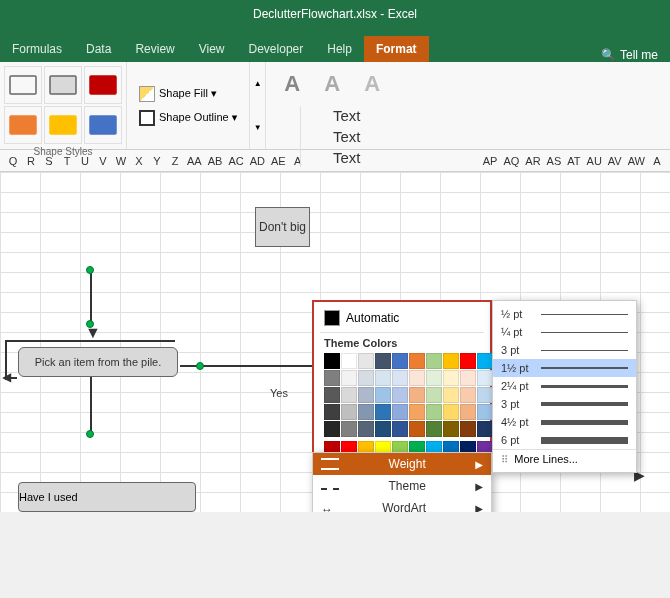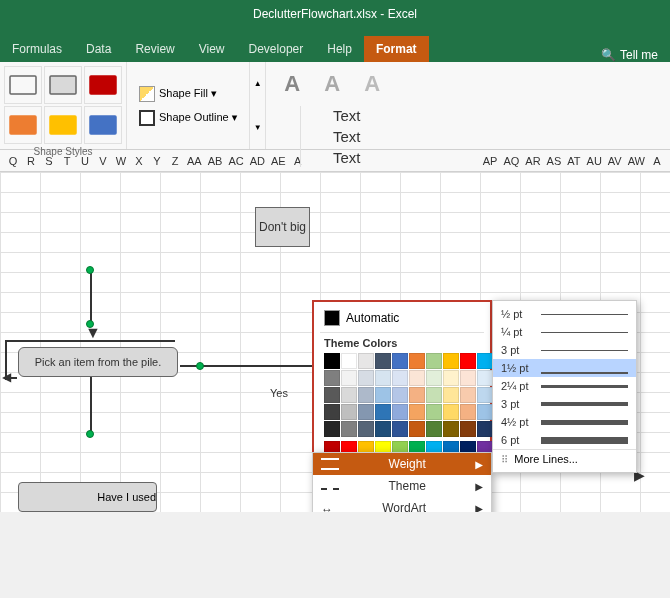--- a/index.html
+++ b/index.html
@@ -276,21 +276,21 @@
     }
 
     .weight-item {
       display: flex;
       align-items: center;
       gap: 8px;
       padding: 3px 8px;
       cursor: pointer;
       font-size: 11px;
     }
-    .weight-item.selected { background: #b8d4ff; align-items: flex-end; }
+    .weight-item.selected { background: #b8d4ff; }
 
     .weight-line {
       flex: 1;
       background: #555;
     }
 
     .weight-label {
       width: 32px;
       color: #333;
       font-size: 11px;
@@ -332,28 +332,28 @@
     .style-preview svg {
       width: 34px;
       height: 34px;
     }
 
     
     .bottom-shape {
       position: absolute;
       bottom: 0;
       left: 18px;
-      width: 139px;
+      width: 178px;
       height: 30px;
       background: #d9d9d9;
       border: 1px solid #666;
       border-radius: 4px;
       display: flex;
       align-items: center;
-      justify-content: flex-end;
+      justify-content: flex-start;
       font-size: 11px;
     }
   </style>
 </head>
 <body>
 
 <div class="title-bar">
   <span>DeclutterFlowchart.xlsx - Excel</span>
 </div>
 

